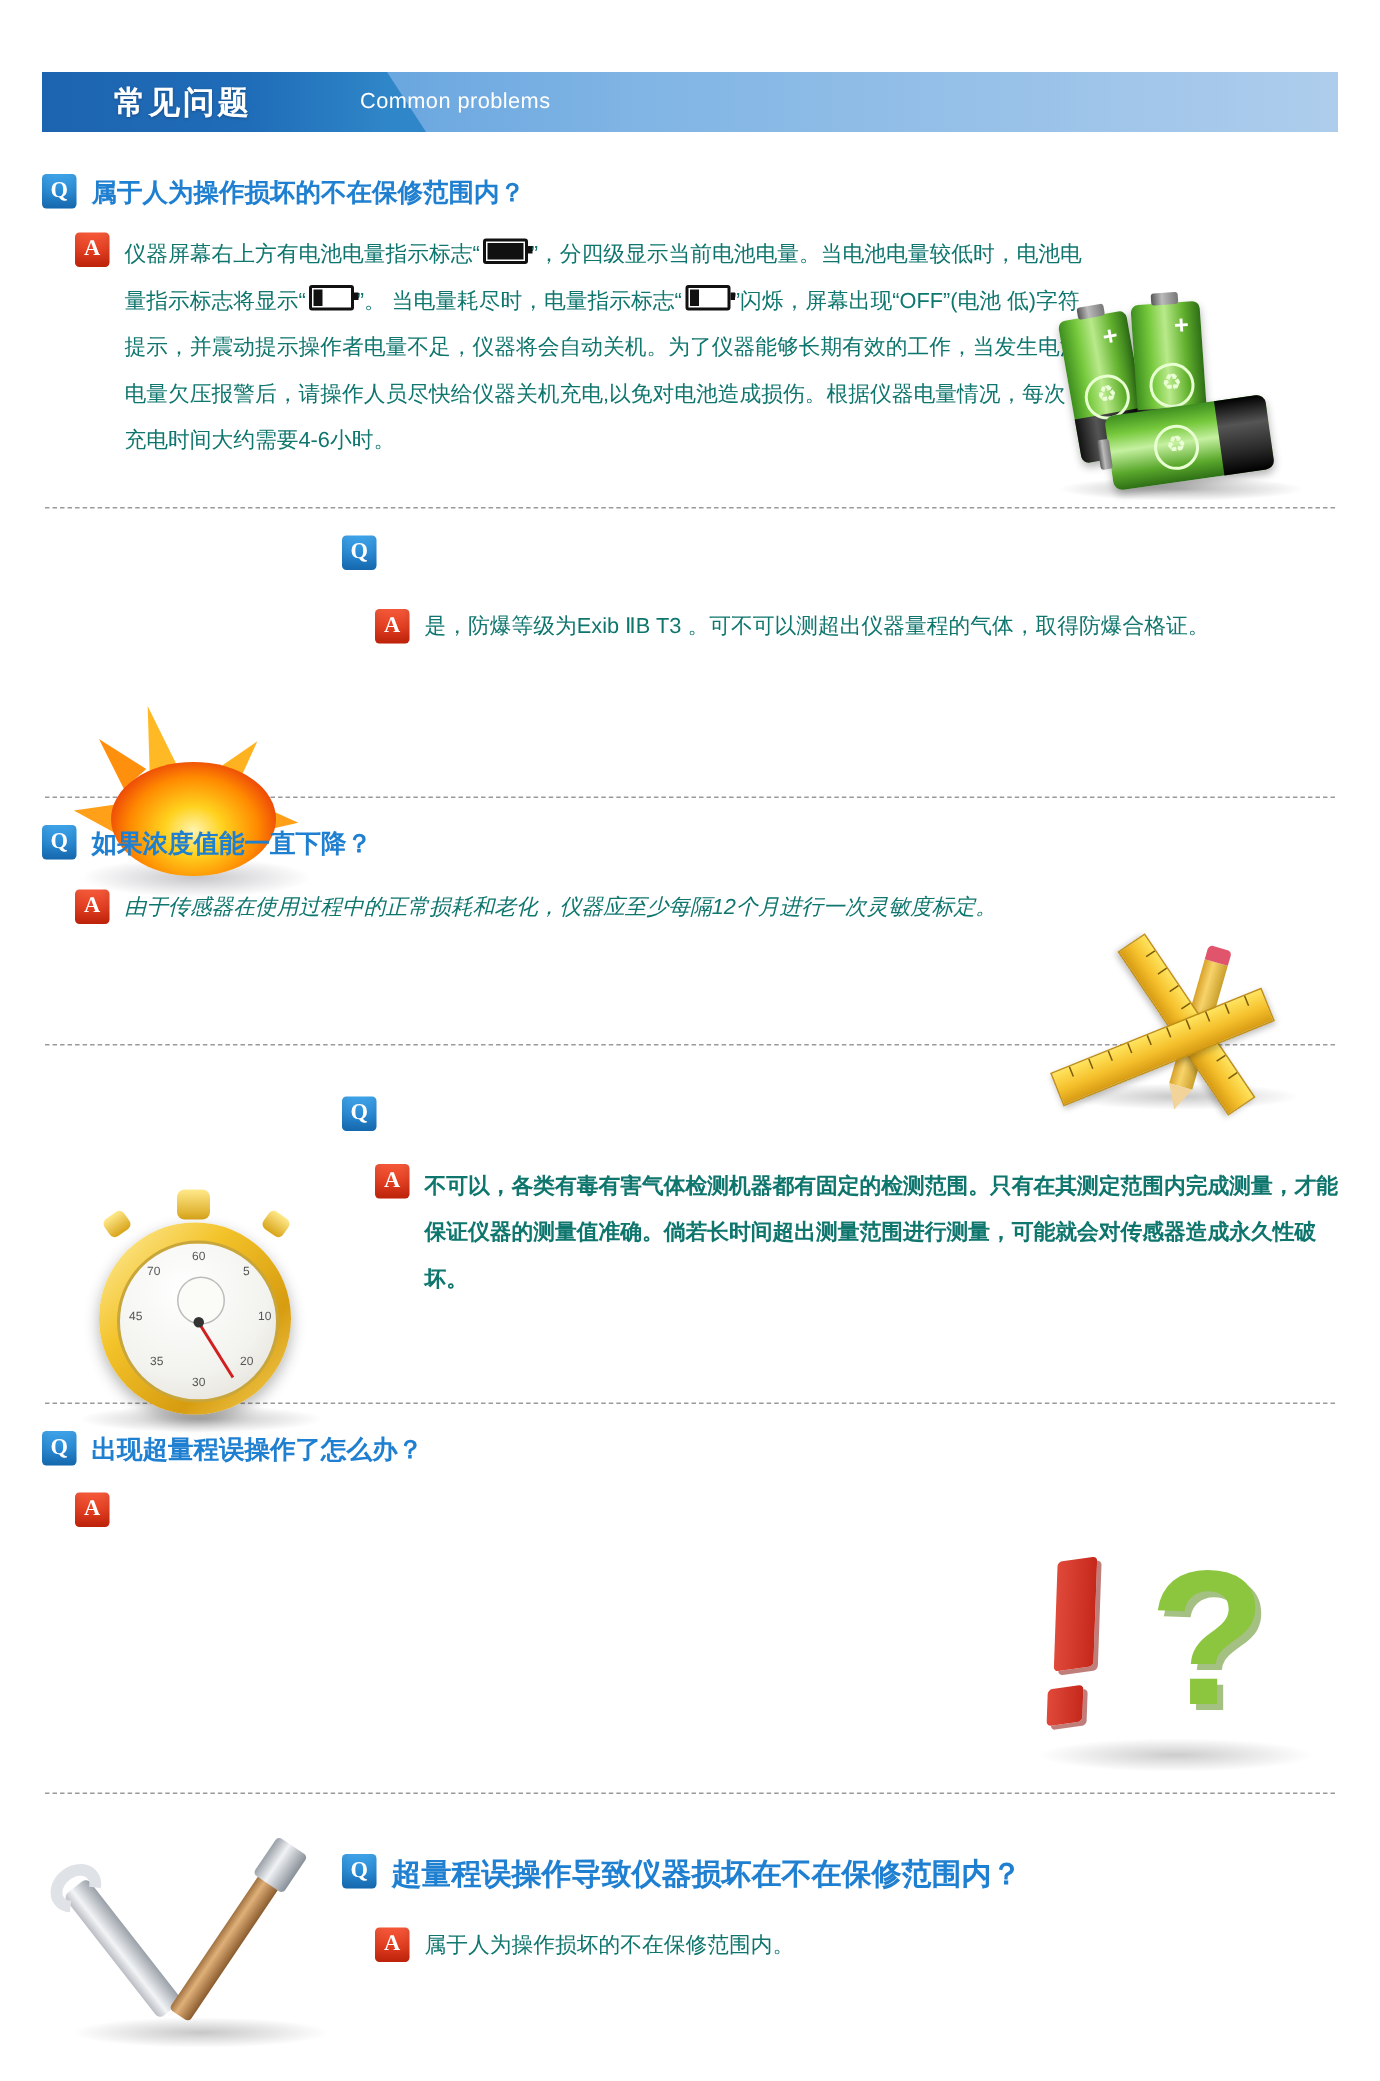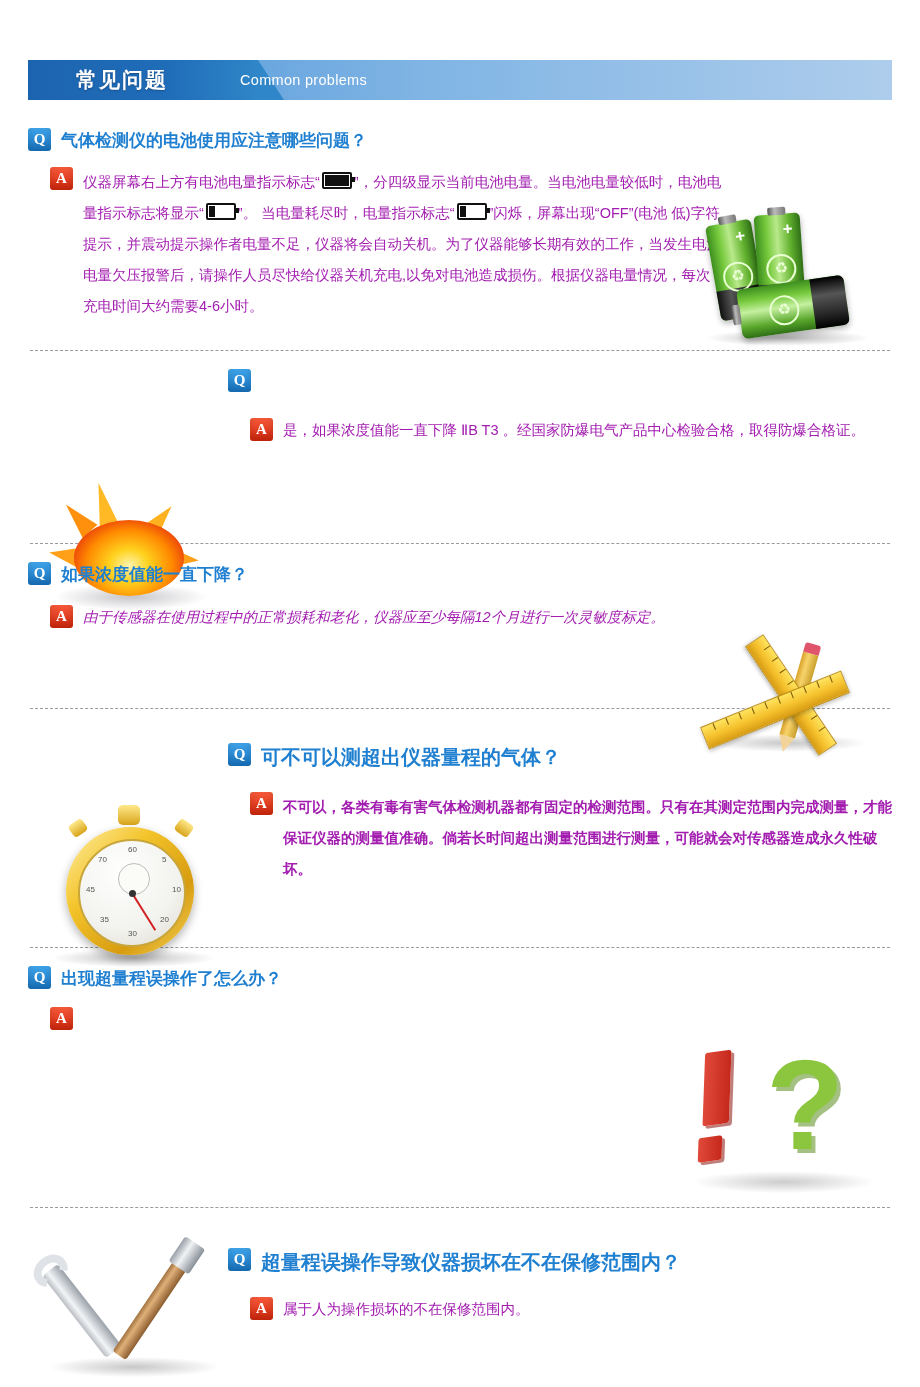--- a/index.html
+++ b/index.html
@@ -19,21 +19,21 @@
     width: 920px;
     height: 1387px;
     position: relative;
     box-sizing: border-box;
     padding: 0 28px;
   }
 
   
   .banner {
     position: relative;
-    margin-top: 60px;
+    margin-top: 48px;
     height: 40px;
     width: 864px;
     background: linear-gradient(to right, #4b93d8 0%, #7fb4e4 45%, #aecdec 100%);
     display: flex;
     align-items: center;
     overflow: hidden;
   }
   .banner-blue {
     position: absolute;
     left: 0;
@@ -113,21 +113,21 @@
     font-size: 17px;
     font-weight: bold;
     line-height: 24px;
     padding-top: 1px;
   }
   .q-text.big {
     font-size: 20px;
     line-height: 26px;
   }
   .a-text {
-    color: #a21caf;
+    color: #0f766e;
     font-size: 14.5px;
     line-height: 31px;
     text-align: justify;
   }
   .a-text.one-line {
     line-height: 24px;
   }
 
   .q-row { margin-bottom: 14px; }
   .indent-1 { margin-left: 22px; }
@@ -407,21 +407,21 @@
 
   <div class="banner">
     <div class="banner-blue"></div>
     <span class="banner-title-cn">常见问题</span>
     <span class="banner-title-en">Common problems</span>
   </div>
 
   <div class="qa-block" style="padding-top:28px;">
     <div class="row q-row">
       <span class="badge badge-q">Q</span>
-      <span class="q-text">气体检测仪的电池使用应注意哪些问题？</span>
+      <span class="q-text">属于人为操作损坏的不在保修范围内？</span>
     </div>
     <div class="row indent-1">
       <span class="badge badge-a">A</span>
       <div class="text-col w-640">
         <span class="a-text">仪器屏幕右上方有电池电量指示标志“</span><span class="bat-glyph bat-full"><i></i></span><span class="a-text">”，分四级显示当前电池电量。当电池电量较低时，电池电量指示标志将显示“</span><span class="bat-glyph bat-low"><i></i></span><span class="a-text">”。 当电量耗尽时，电量指示标志“</span><span class="bat-glyph bat-low"><i></i></span><span class="a-text">”闪烁，屏幕出现“OFF”(电池 低)字符提示，并震动提示操作者电量不足，仪器将会自动关机。为了仪器能够长期有效的工作，当发生电池电量欠压报警后，请操作人员尽快给仪器关机充电,以免对电池造成损伤。根据仪器电量情况，每次充电时间大约需要4-6小时。</span>
       </div>
     </div>
   </div>
 
   <div class="art battery-art">
@@ -447,21 +447,21 @@
 
   <div class="divider" style="margin-top:14px;"></div>
 
   <div class="qa-block" style="min-height:150px;">
     <div class="row q-row indent-2">
       <span class="badge badge-q">Q</span>
     </div>
     <div class="row indent-3" style="margin-top:26px;">
       <span class="badge badge-a">A</span>
       <div class="text-col">
-        <span class="a-text one-line">是，如果浓度值能一直下降 ⅡB T3 。经国家防爆电气产品中心检验合格，取得防爆合格证。</span>
+        <span class="a-text one-line">是，防爆等级为Exib ⅡB T3 。可不可以测超出仪器量程的气体，取得防爆合格证。</span>
       </div>
     </div>
   </div>
 
   <div class="art explosion-art">
     <div class="explo-shadow"></div>
     <div class="spike sp1"></div>
     <div class="spike sp3"></div>
     <div class="spike sp4"></div>
     <div class="spike sp5"></div>
@@ -509,21 +509,20 @@
       <span class="tick" style="left:124px;"></span>
         <span class="tick" style="left:138px;"></span>
     </div>
   </div>
 
   <div class="divider" style="margin-top:14px;"></div>
 
   <div class="qa-block" style="min-height:190px;">
     <div class="row q-row indent-2" style="margin-top:16px;">
       <span class="badge badge-q">Q</span>
-      <span class="q-text big">可不可以测超出仪器量程的气体？</span>
     </div>
     <div class="row indent-3" style="margin-top:22px;">
       <span class="badge badge-a">A</span>
       <div class="text-col" style="max-width:620px;font-weight:bold;">
         <span class="a-text">不可以，各类有毒有害气体检测机器都有固定的检测范围。只有在其测定范围内完成测量，才能保证仪器的测量值准确。倘若长时间超出测量范围进行测量，可能就会对传感器造成永久性破坏。</span>
       </div>
     </div>
   </div>
 
   <div class="art watch-art">

